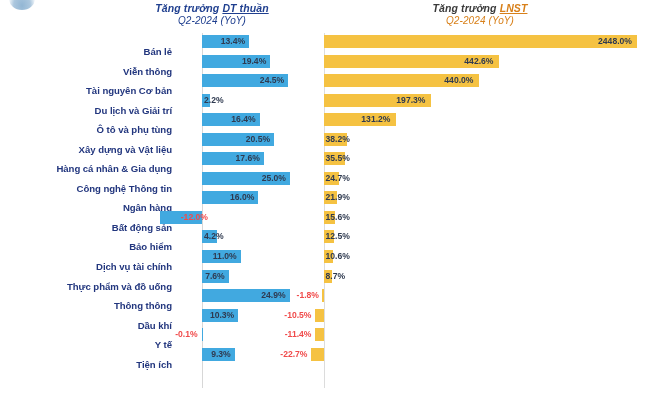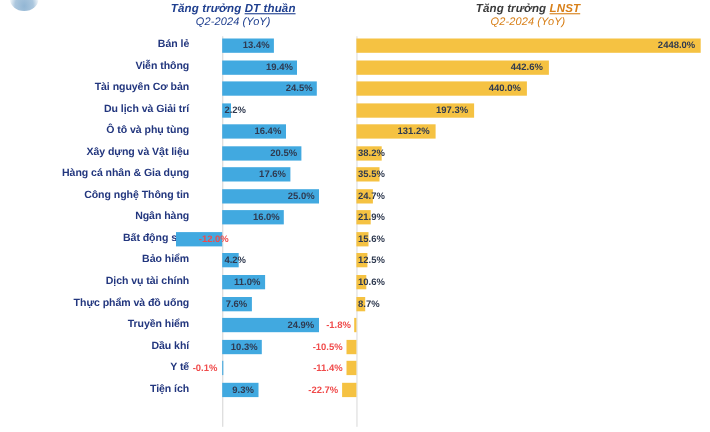--- a/index.html
+++ b/index.html
@@ -32,21 +32,21 @@
   #title-left{left:122px;top:2px;width:180px;color:#1f3f8f;}
   #title-right{left:380px;top:2px;width:200px;color:#d8801a;}
   #title-right .lead{color:#3b3b3b;}
 
   
   .plot{position:absolute;left:0;top:33px;width:645px;height:355px;}
   .row{position:relative;height:19.55px;}
 
   
   .cat{
-    position:absolute;right:0;width:168px;top:1px;
+    position:absolute;right:0;width:168px;top:12px;
     text-align:right;font-size:9.6px;font-weight:700;color:#22367e;
     white-space:nowrap;line-height:13px;
     letter-spacing:-.05px;
   }
   .cat-col{position:absolute;left:0;top:0;width:172px;}
 
   
   .axis{position:absolute;top:0;width:1px;height:355px;background:#d7d7d7;}
   #axis-blue{left:202px;}
   #axis-orange{left:323.5px;background:#dcdcdc;}
@@ -200,21 +200,21 @@
           <div class="cat-col">
             <div class="cat">Thực phẩm và đồ uống</div>
           </div>
           <div class="bar blue" style="width: 26.752px; left: 202px;"></div>
           <div class="vlabel in-right" style="left: 224.752px; transform: translateX(-100%);">7.6%</div>
           <div class="bar orange" style="width: 8px; left: 323.5px;"></div>
           <div class="vlabel in-right" style="left: 325.5px;">8.7%</div>
         </div>
         <div class="row">
           <div class="cat-col">
-            <div class="cat">Truyền hiểm</div>
+            <div class="cat">Thông thông</div>
           </div>
           <div class="bar blue" style="width: 87.648px; left: 202px;"></div>
           <div class="vlabel in-right" style="left: 285.648px; transform: translateX(-100%);">24.9%</div>
           <div class="bar orange" style="width: 1.5px; left: 322px;"></div>
           <div class="vlabel neg-orange" style="left: 319px; transform: translateX(-100%);">-1.8%</div>
         </div>
         <div class="row">
           <div class="cat-col">
             <div class="cat">Dầu khí</div>
           </div>

